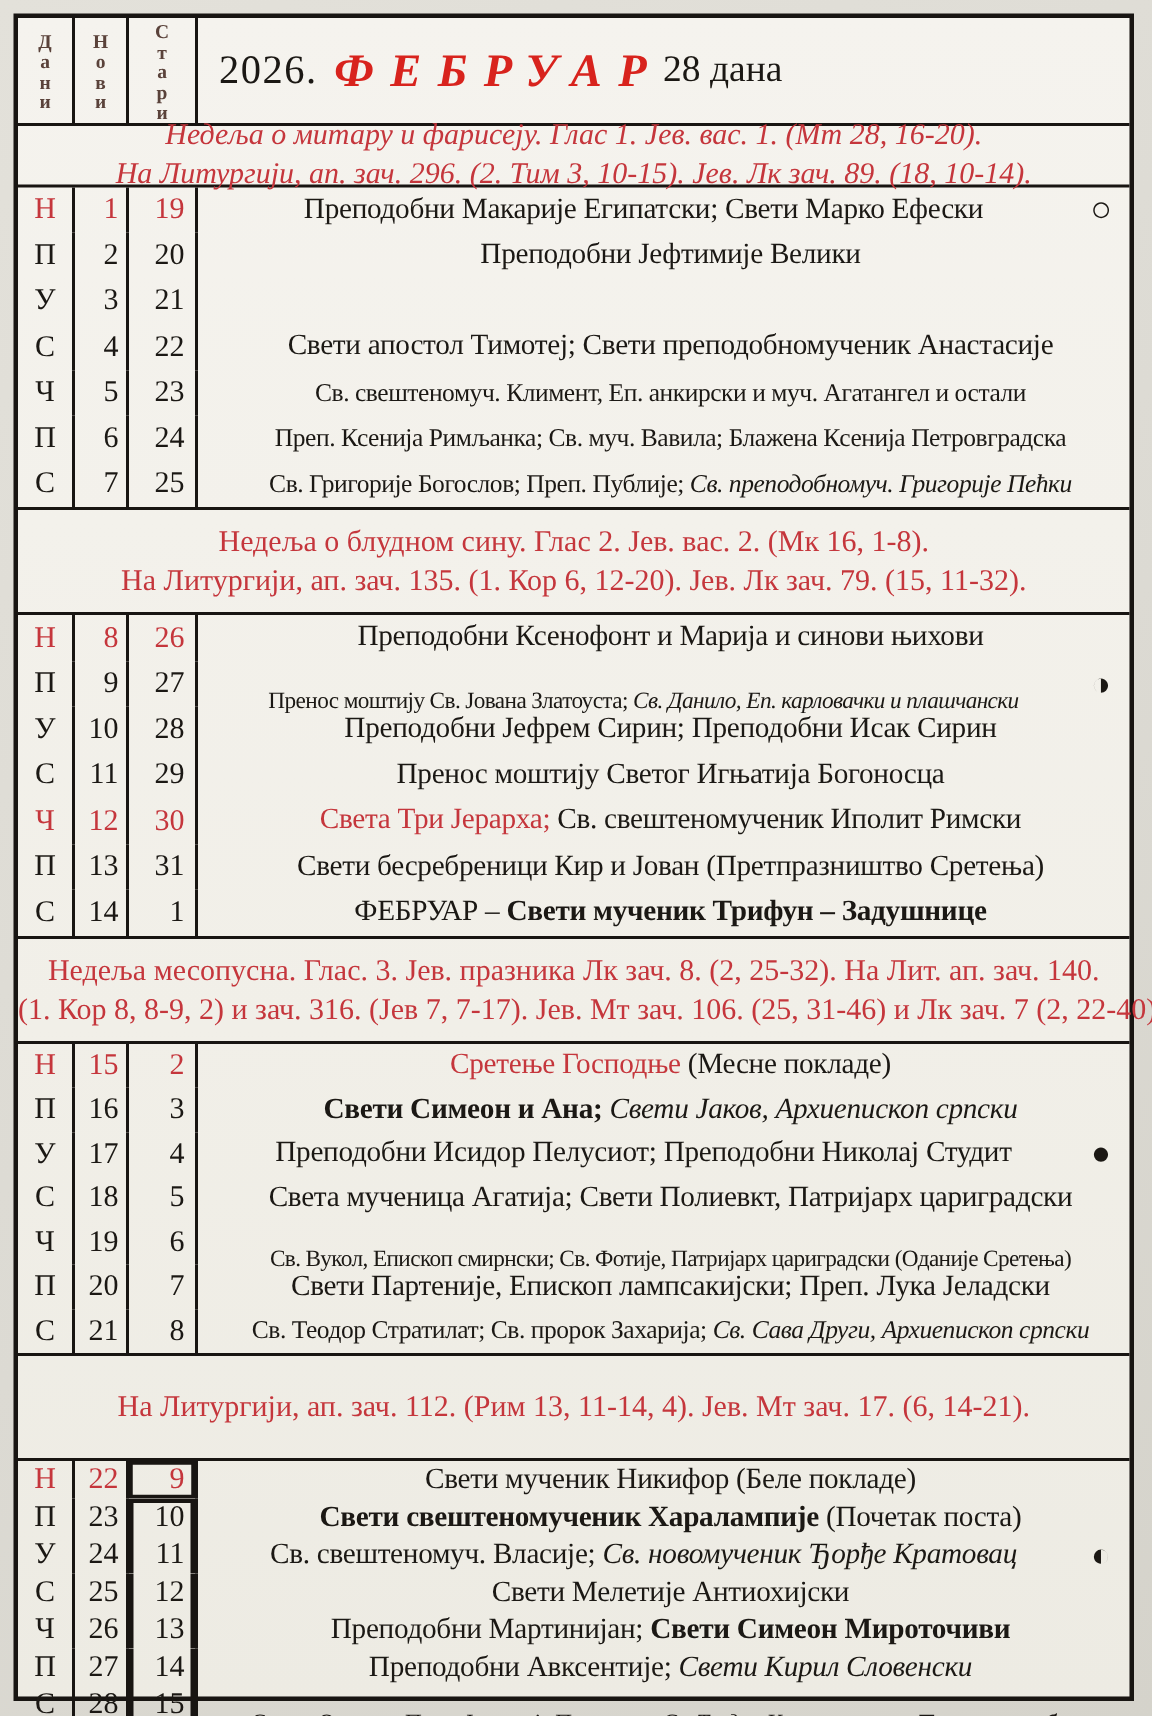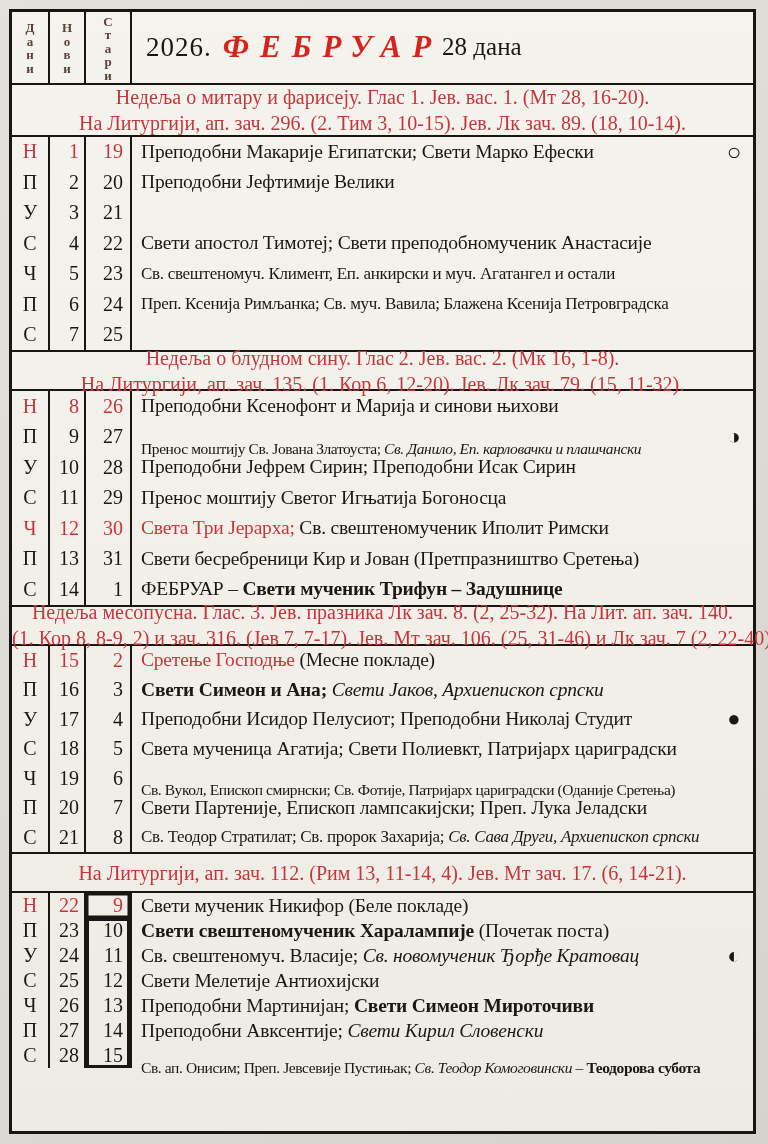--- a/index.html
+++ b/index.html
@@ -19,38 +19,38 @@
         padding-top:2px;}
   .vcol.c1{width:38px}.vcol.c2{width:36px}.vcol.c3{width:46px}
   .vletter{font-size:13px;font-weight:bold;line-height:13.5px;color:#5a423a;}
   .title-area{flex:1;display:flex;align-items:center;justify-content:flex-start;
               padding:0 14px 0 14px;}
   .year{font-size:27px;letter-spacing:1px;}
   .month{font-size:31px;font-weight:bold;color:#d8231d;letter-spacing:11px;
          padding-left:11px;font-style:italic;}
   .daycount{font-size:25px;}
   
-  .week-hdr{box-sizing:border-box;height:41px;border-top:2.5px solid #181512;
+  .week-hdr{box-sizing:border-box;height:72px;border-top:2.5px solid #181512;
             border-bottom:2.5px solid #181512;display:flex;flex-direction:column;
             justify-content:center;text-align:center;color:#c5363c;}
-  .week:first-child .week-hdr{border-top:none;height:52px;}
+  .week:first-child .week-hdr{border-top:none;height:41px;font-style:italic;}
   .week-hdr div{font-size:20px;line-height:26px;white-space:nowrap;}
   .week-body{display:flex;flex-direction:column;}
   .day-row{display:flex;align-items:center;}
   .w0 .day-row,.w1 .day-row{height:30.5px;}
   .w2 .day-row{height:29.5px;}
   .w3 .day-row{height:25px;}
   .c-letter,.c-new,.c-old{box-sizing:border-box;height:100%;
         border-right:2.5px solid #181512;display:flex;align-items:center;
         font-size:20px;}
   .c-letter{width:38px;justify-content:center;}
   .c-new{width:36px;justify-content:flex-end;padding-right:5px;}
   .c-old{width:46px;justify-content:flex-end;padding-right:7px;}
   .c-desc{flex:1;padding-left:9px;white-space:nowrap;overflow:hidden;
-          font-size:19.5px;letter-spacing:-0.2px;}
+          font-size:19.5px;letter-spacing:-0.2px;text-align:center;}
   .c-moon{width:34px;display:flex;align-items:center;justify-content:center;
           font-size:22px;line-height:1;padding-right:2px;}
   .red .c-letter,.red .c-new,.red .c-old{color:#c5363c;}
   .fs-s .c-desc{font-size:17px;letter-spacing:-0.3px;}
   .fs-xs .c-desc{font-size:15.5px;letter-spacing:-0.4px;margin-top:24px;}
   .seg-n{font-weight:normal;}
   .seg-b{font-weight:bold;}
   .seg-i{font-style:italic;}
   .seg-bi{font-weight:bold;}
   .seg-r{color:#c5363c;}
@@ -142,20 +142,21 @@
             <div class="day-row fs-s">
               <div class="c-letter">П</div>
               <div class="c-new">6</div>
               <div class="c-old">24</div>
               <div class="c-desc"><span class="seg-n">Преп. Ксенија Римљанка; Св. муч. Вавила; Блажена Ксенија Петровградска</span></div>
             </div>
             <div class="day-row fs-s">
               <div class="c-letter">С</div>
               <div class="c-new">7</div>
               <div class="c-old">25</div>
+              <div class="c-desc"><span class="seg-n">Св. Григорије Богослов; Преп. Публије; </span><span class="seg-i">Св. преподобномуч. Григорије Пећки</span></div>
             </div>
           </div>
         </div>
         <div class="week w1">
           <div class="week-hdr">
             <div>Недеља о блудном сину. Глас 2. Јев. вас. 2. (Мк 16, 1-8).</div>
             <div>На Литургији, ап. зач. 135. (1. Кор 6, 12-20). Јев. Лк зач. 79. (15, 11-32).</div>
           </div>
           <div class="week-body">
             <div class="day-row red">

